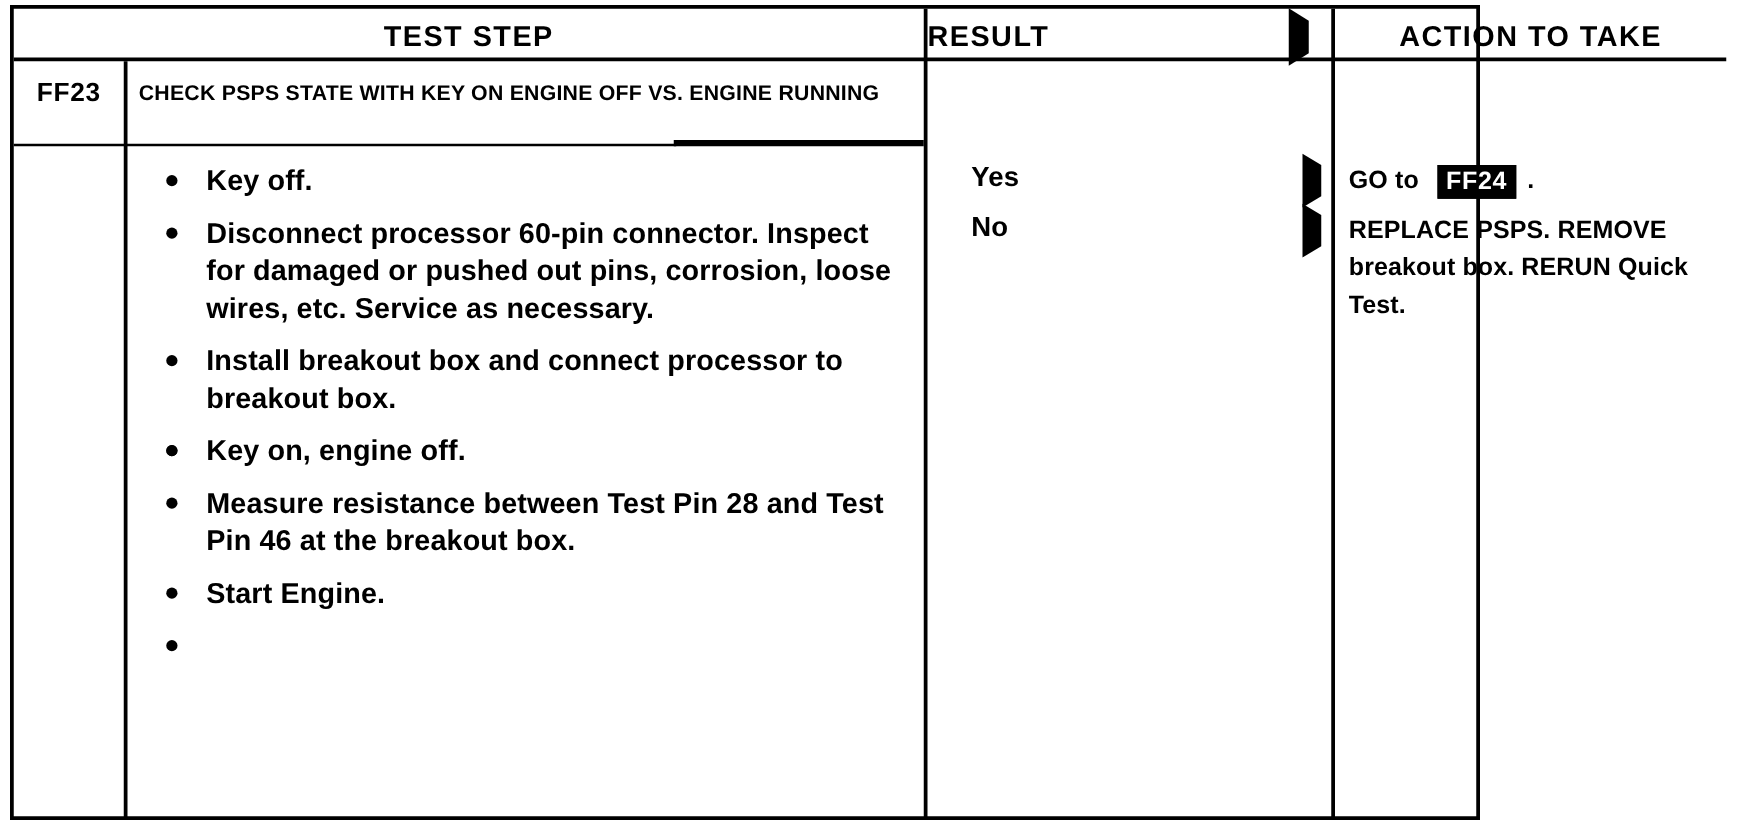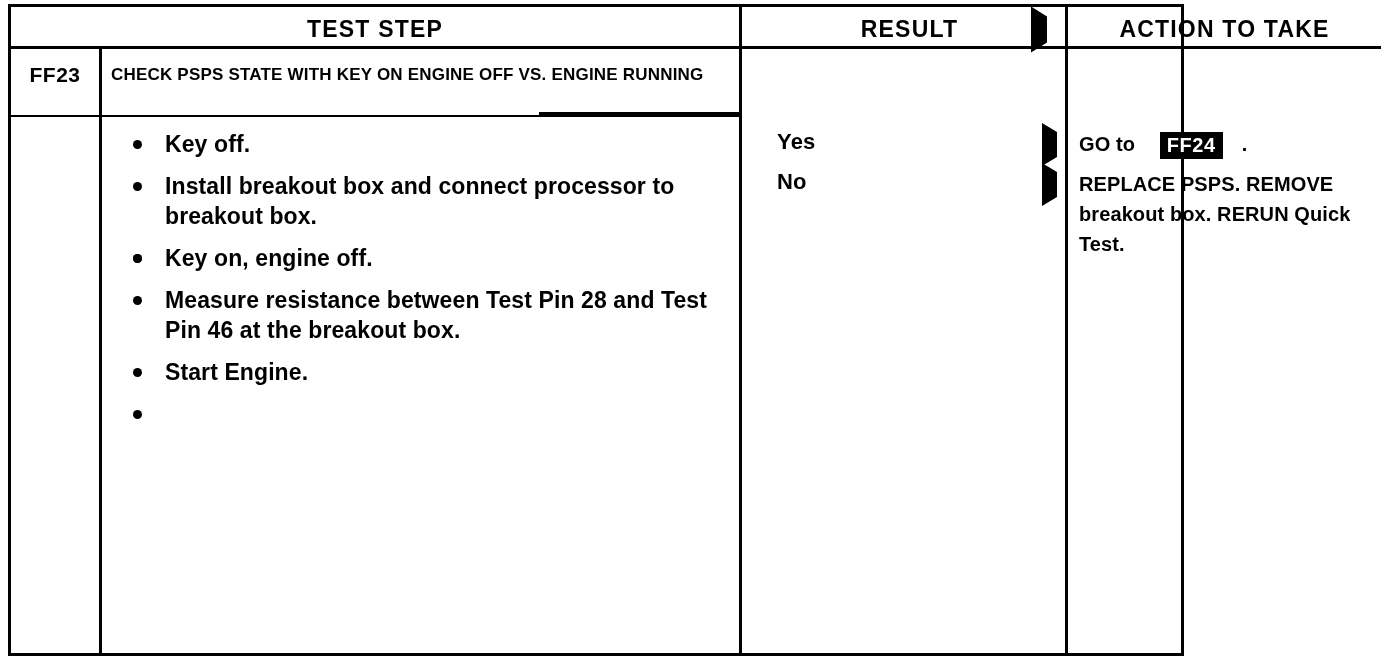--- a/index.html
+++ b/index.html
@@ -85,22 +85,21 @@
   }
   .hdr-test   { left: 0px;    width: 728px; }
   .hdr-result { left: 731px;  width: 323px; }
   .hdr-action { left: 1057px; width: 313px; }
 
   .hdr-result-inner {
     position: relative;
     width: 100%;
     display: flex;
     align-items: center;
-    justify-content: center;
-    padding-left: 12px;
+    justify-content: flex-start;
   }
   .hdr-tri {
     position: absolute;
     right: 18px;
     top: 50%;
     transform: translateY(-50%);
   }
 
   
   .tri {
@@ -209,21 +208,21 @@
     line-height: 30px;
     letter-spacing: 0.1px;
   }
   .action-row.first { margin-bottom: 10px; }
 
   .ref-box {
     display: inline-block;
     background: #000;
     color: #fff;
     padding: 0 5px 1px 5px;
-    margin: 0 19px;
+    margin: 0 9px;
     font-weight: bold;
     letter-spacing: 0.6px;
     border: 2px solid #000;
     line-height: 22px;
     position: relative;
     top: 1px;
   }
 </style>
 </head>
 <body>
@@ -261,20 +260,24 @@
 
     <div class="step-title">CHECK PSPS STATE WITH KEY ON ENGINE OFF VS. ENGINE RUNNING</div>
 
     <div class="steps">
       <div class="step-item normal">
         <span class="dot"></span>
         <span class="step-text">Key off.</span>
       </div>
       <div class="step-item normal">
         <span class="dot"></span>
+        <span class="step-text">Disconnect processor 60-pin connector. Inspect for damaged or pushed out pins, corrosion, loose wires, etc. Service as necessary.</span>
+      </div>
+      <div class="step-item normal">
+        <span class="dot"></span>
         <span class="step-text">Install breakout box and connect processor to breakout box.</span>
       </div>
       <div class="step-item normal">
         <span class="dot"></span>
       </div>
       <div class="step-item normal">
         <span class="dot"></span>
         <span class="step-text">Key on, engine off.</span>
       </div>
       <div class="step-item normal">

